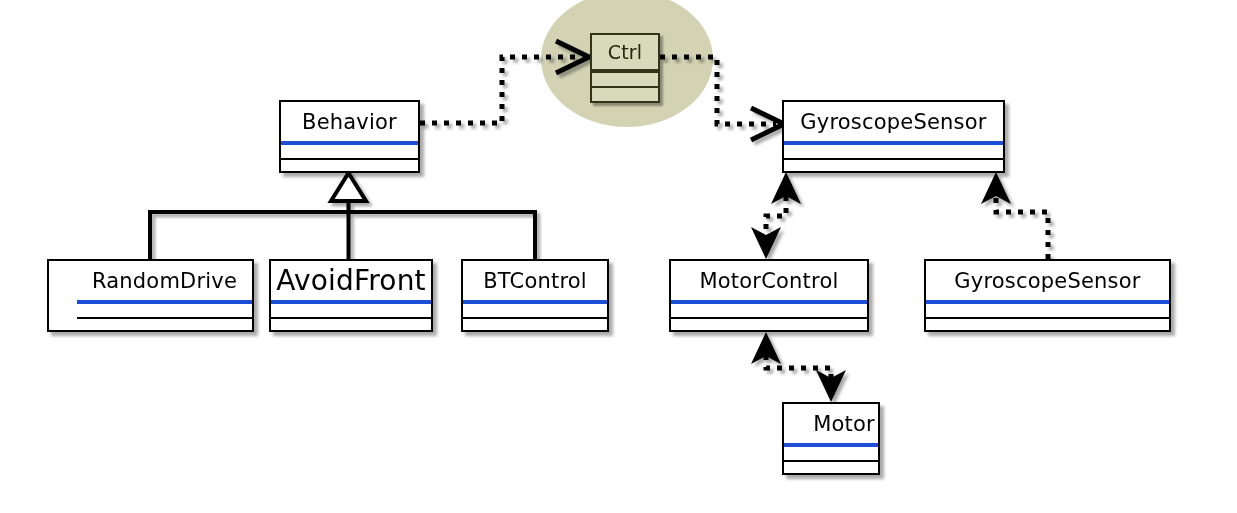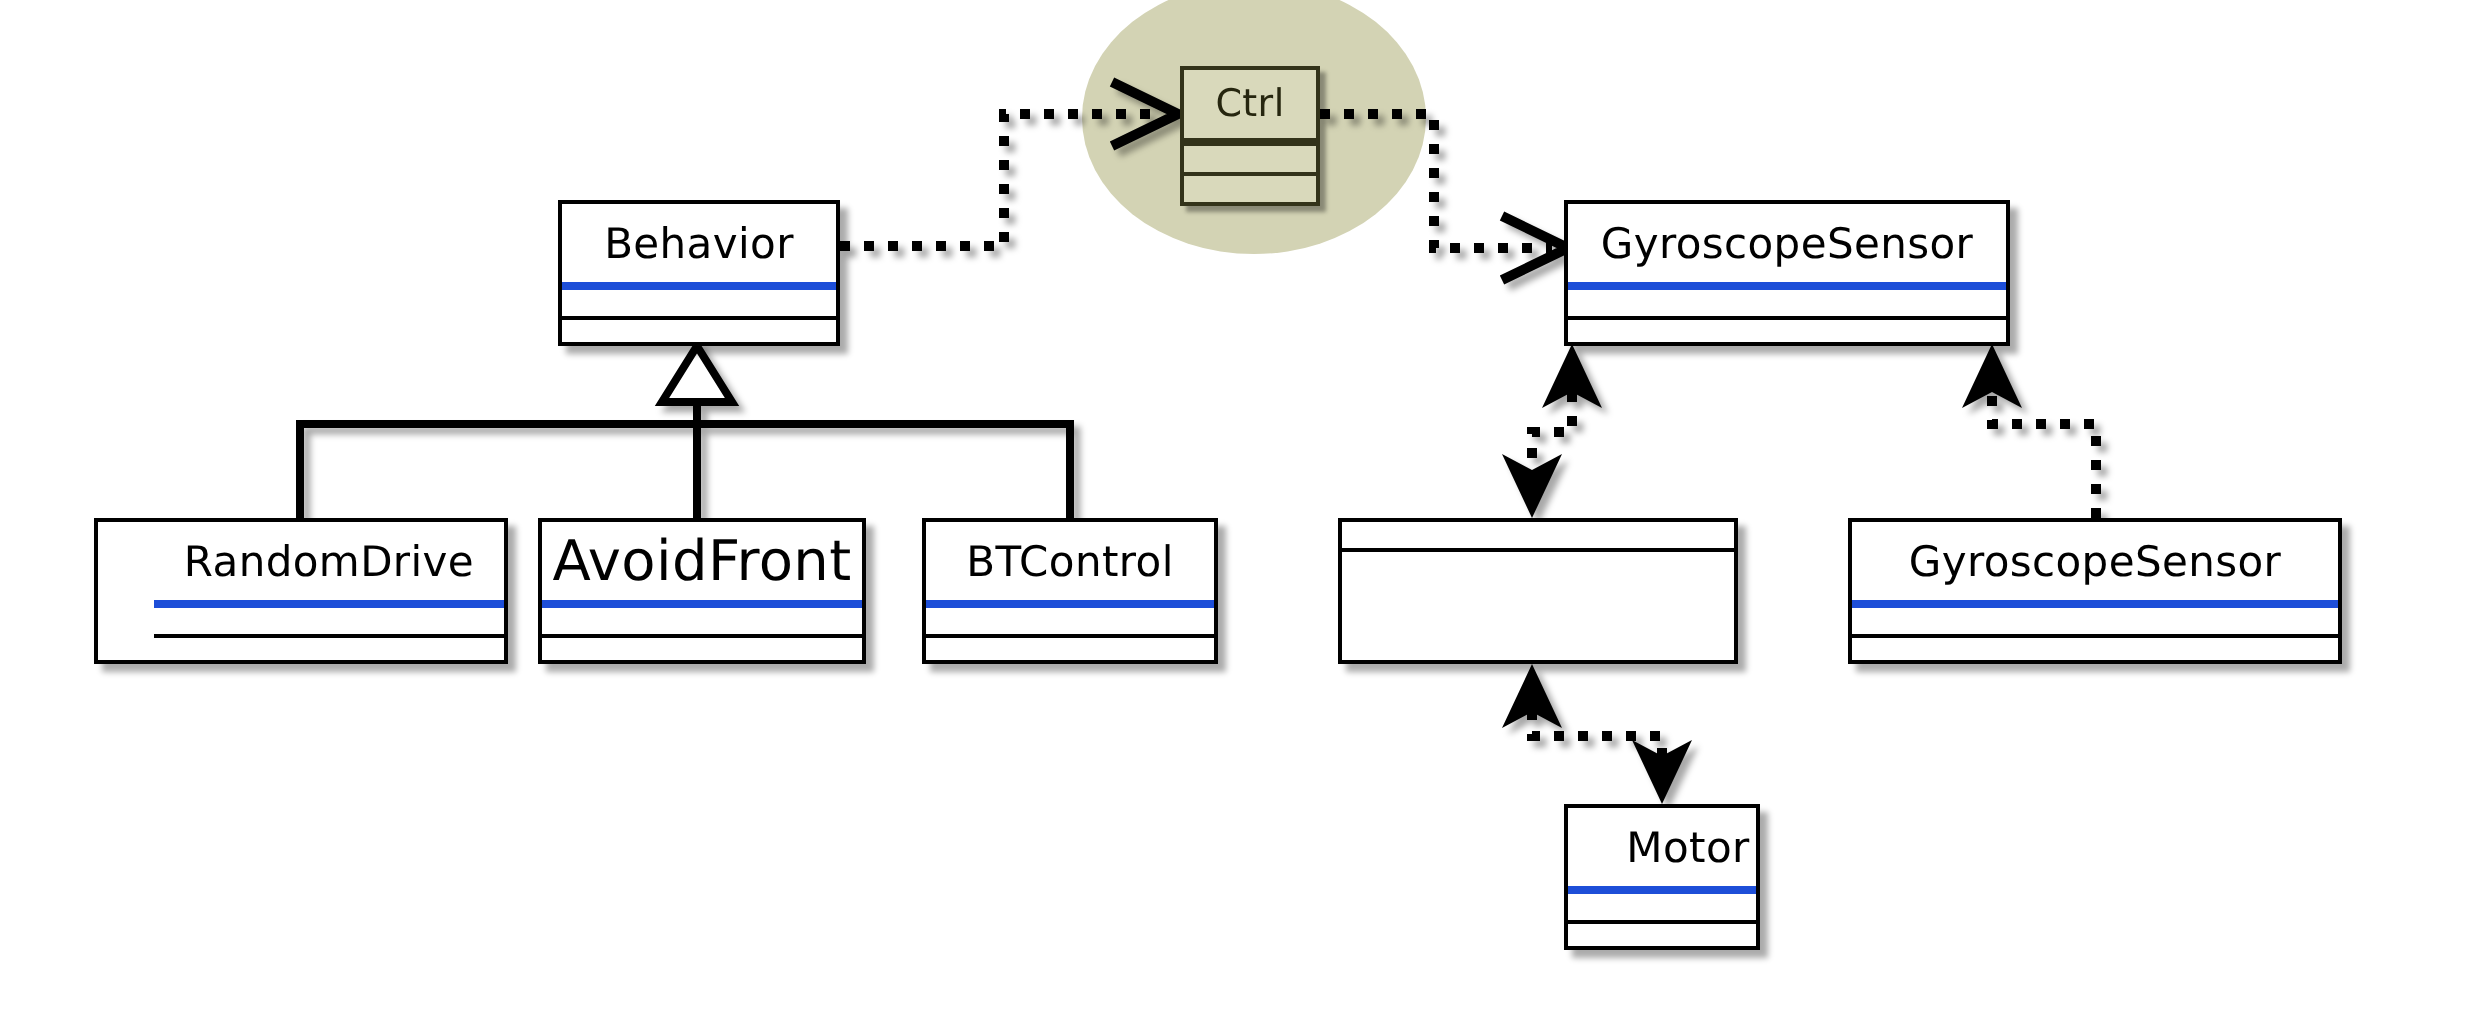--- a/index.html
+++ b/index.html
@@ -161,20 +161,21 @@
         <div class="name-compartment" style="height: 43px; font-size: 28px;">AvoidFront</div>
         <div class="attr-compartment" style="height: 15px;"></div>
         <div class="op-compartment" style="height: 11px;"></div>
       </div>
       <div class="uml-class" style="left: 461px; top: 259px; width: 148px; height: 73px;">
         <div class="name-compartment" style="height: 43px; font-size: 21px;">BTControl</div>
         <div class="attr-compartment" style="height: 15px;"></div>
         <div class="op-compartment" style="height: 11px;"></div>
       </div>
       <div class="uml-class" style="left: 669px; top: 259px; width: 200px; height: 73px;">
+        <div class="name-compartment" style="height: 43px; font-size: 21px;">MotorControl</div>
         <div class="attr-compartment" style="height: 15px;"></div>
         <div class="op-compartment" style="height: 11px;"></div>
       </div>
       <div class="uml-class" style="left: 924px; top: 259px; width: 247px; height: 73px;">
         <div class="name-compartment" style="height: 43px; font-size: 21px;">GyroscopeSensor</div>
         <div class="attr-compartment" style="height: 15px;"></div>
         <div class="op-compartment" style="height: 11px;"></div>
       </div>
       <div class="uml-class" style="left: 782px; top: 402px; width: 98px; height: 73px;">
         <div class="name-compartment" style="height: 43px; font-size: 21px; padding-left: 26px;">Motor</div>

